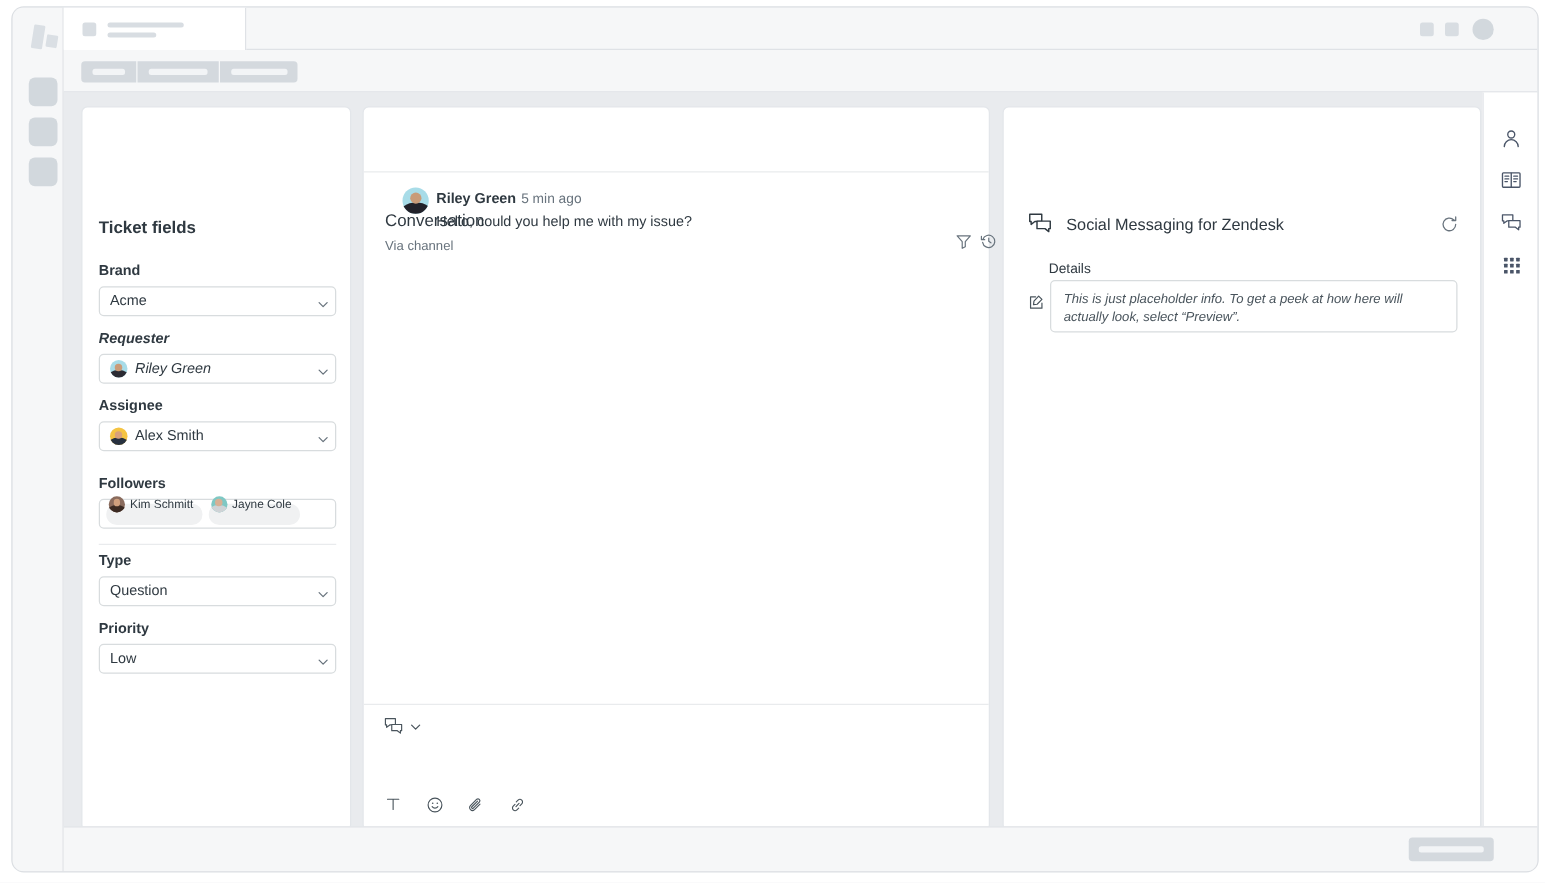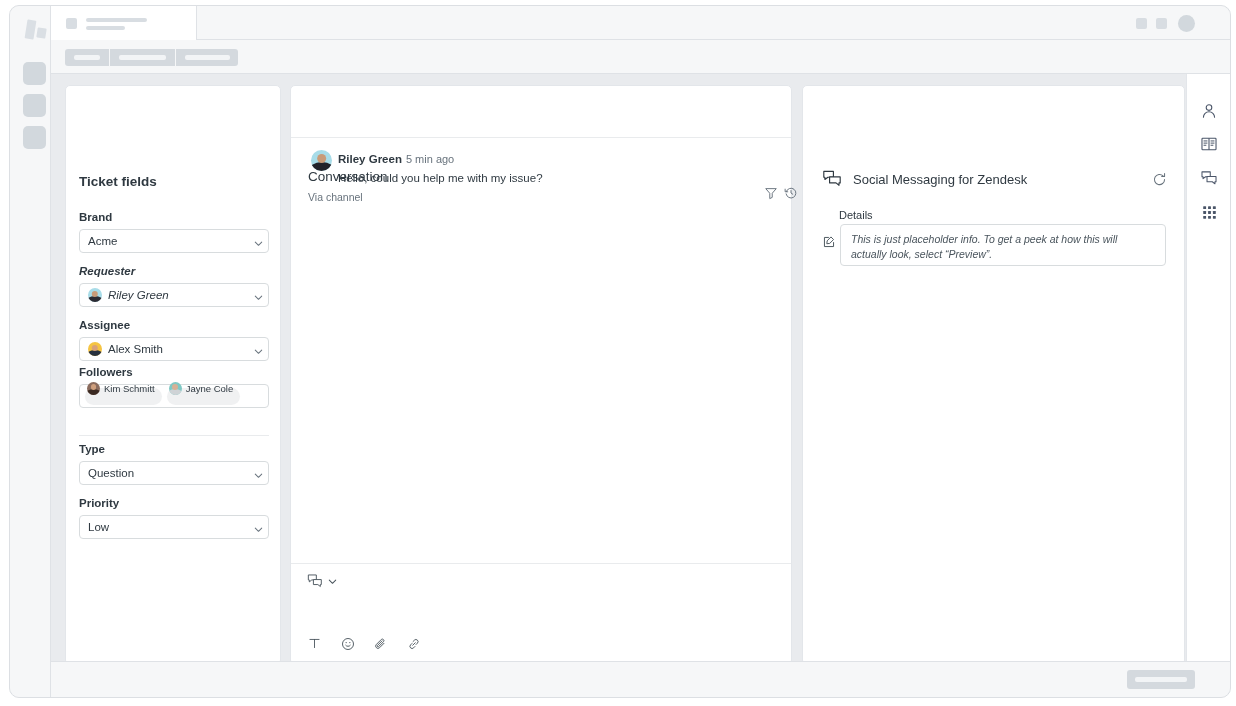--- a/index.html
+++ b/index.html
@@ -185,21 +185,21 @@
     color: #68737d; cursor: pointer;
     display: flex; align-items: center; justify-content: center;
   }
   #conv-icon-filter  { left: 472px; }
   #conv-icon-history { left: 492px; }
   #conv-icon-more    { left: 515px; }
   #conv-hdr-rule {
     position: absolute; left: 0; right: 0; top: 51px;
     height: 1px; background: #e9ebed;
   }
-  #messages { position: absolute; left: 4px; top: 63px; right: 0; }
+  #messages { position: absolute; left: 15px; top: 63px; right: 0; }
   .message { position: relative; padding: 0 0 6px 43px; margin-bottom: 10px; }
   .msg-avatar {
     position: absolute; left: 16px; top: 1px;
     width: 21px; height: 21px; border-radius: 50%;
     overflow: hidden;
   }
   .msg-author { font-size: 11.5px; font-weight: bold; color: #2f3941; }
   .msg-time   { font-size: 11px; color: #68737d; margin-left: 4px; }
   .msg-body   { font-size: 11.5px; color: #2f3941; margin-top: 5px; }
 
@@ -349,21 +349,21 @@
             </span>
           <span>Alex Smith</span>
           <span class="chev">
             <svg viewBox="0 0 12 12" width="11" height="11">
                 <path d="M2.5 4.5L6 8l3.5-3.5" fill="none" stroke="currentColor" stroke-width="1.1" stroke-linecap="round" stroke-linejoin="round"></path>
               </svg>
           </span>
         </div>
       </div>
 
-      <div class="field-group" style="top:280px;">
+      <div class="field-group" style="top:295px;">
         <span class="field-label">Followers</span>
         <div class="followers-box">
           <span class="follower-pill">
             <span class="mini-avatar" id="av-f1" style="background: rgb(138, 107, 93);">
                 <span style="position:absolute;left:50%;top:58%;width:130%;height:90%;transform:translateX(-50%);background:#3b2a22;border-radius:50% 50% 0 0;"></span>
                 <span style="position:absolute;left:50%;top:18%;width:46%;height:46%;transform:translateX(-50%);background:#cf9f7d;border-radius:50%;"></span>
               </span>
             <span>Kim Schmitt</span>
           </span>
           <span class="follower-pill">
@@ -501,21 +501,21 @@
           <path d="M13.4 1.6v3.1h-3.1" fill="none" stroke="currentColor" stroke-width="1.1" stroke-linecap="round" stroke-linejoin="round"></path>
         </svg>
       </div>
       <div id="details-label">Details</div>
       <div id="edit-icon">
         <svg viewBox="0 0 16 16" width="14" height="14">
           <path d="M13.2 8.6v4.6H2.8V2.8h4.6" fill="none" stroke="currentColor" stroke-width="1.1" stroke-linecap="round" stroke-linejoin="round"></path>
           <path d="M10.2 2.2l3 3-4.4 4.4-3.3.4.4-3.3z" fill="none" stroke="currentColor" stroke-width="1.1" stroke-linejoin="round"></path>
         </svg>
       </div>
-      <div id="details-box">This is just placeholder info. To get a peek at how this will actually look, select “Preview”.</div>
+      <div id="details-box">This is just placeholder info. To get a peek at how here will actually look, select “Preview”.</div>
     </div>
   </div>
 
   <div id="right-rail">
     <div class="rr-icon" id="rr-icon-0">
       <svg viewBox="0 0 20 20" width="18" height="18">
         <circle cx="10" cy="6.2" r="3.1" fill="none" stroke="currentColor" stroke-width="1.2"></circle>
         <path d="M3.8 17a6.2 6.2 0 0 1 12.4 0" fill="none" stroke="currentColor" stroke-width="1.2" stroke-linecap="round"></path>
       </svg>
     </div>

